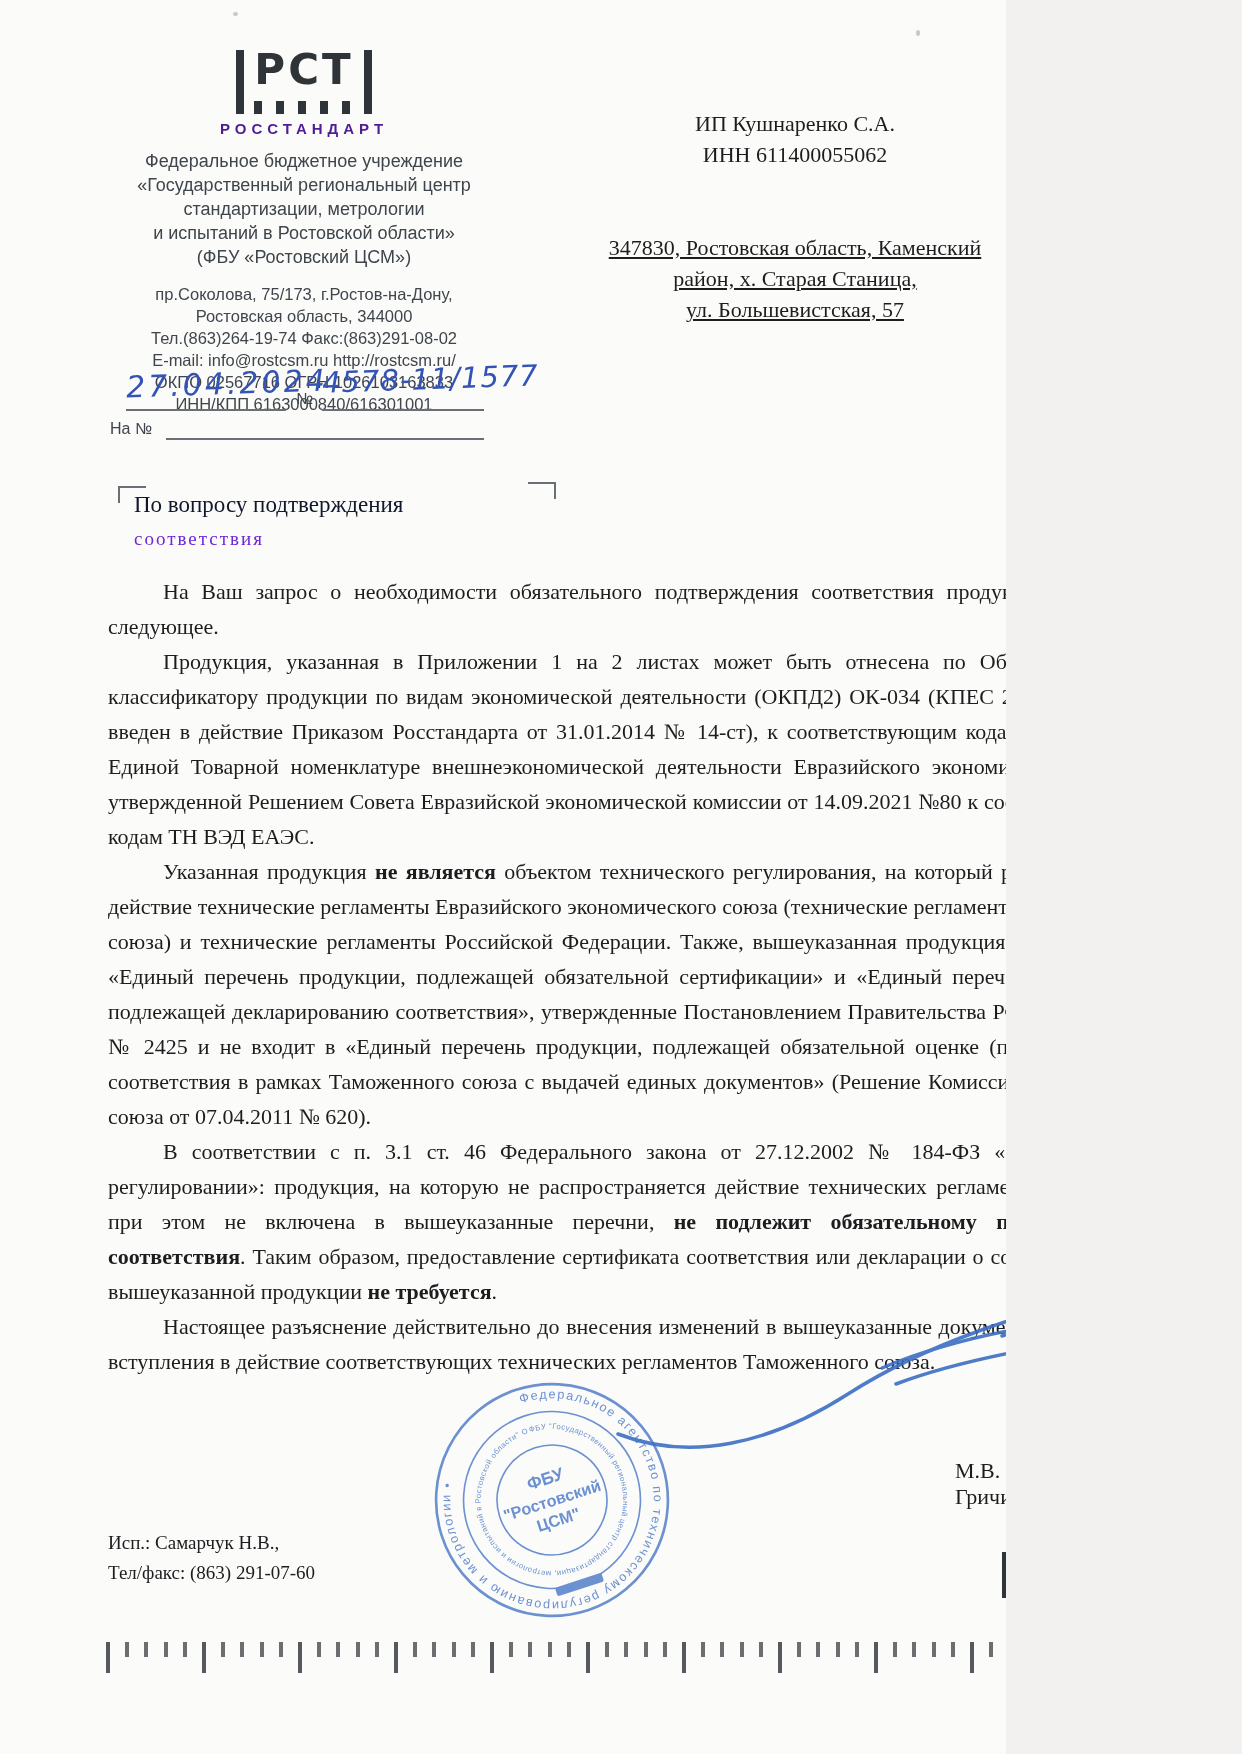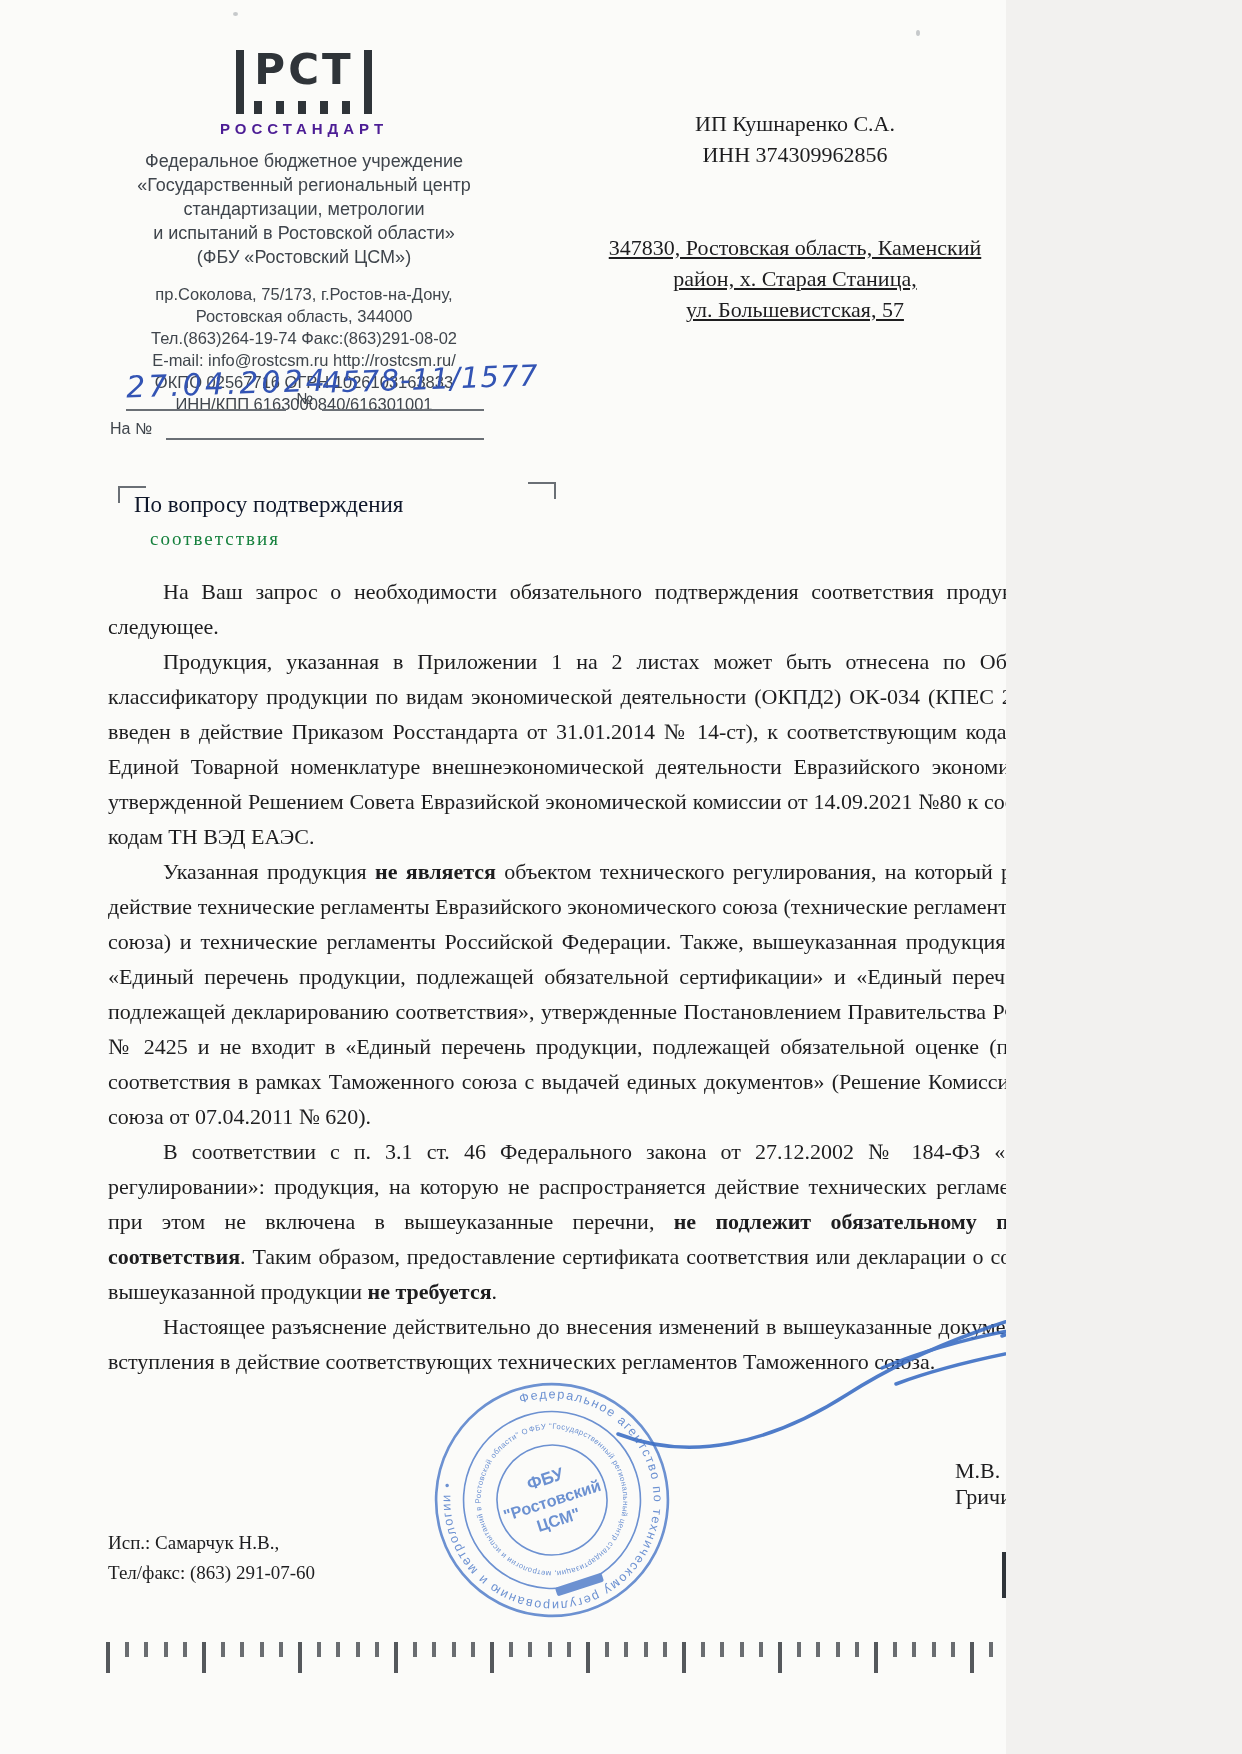--- a/index.html
+++ b/index.html
@@ -58,21 +58,21 @@
     font-size:16px;color:#3f454c;
   }
   .small-label.no-label{left:296px;top:390px;}
   .small-label.ref-label{left:110px;top:420px;}
   
   .bracket{position:absolute;width:26px;height:15px;}
   .bracket.tl{left:118px;top:486px;border-top:2px solid #6a6f75;border-left:2px solid #6a6f75;}
   .bracket.tr{left:528px;top:482px;border-top:2px solid #6a6f75;border-right:2px solid #6a6f75;}
   
   .subject1{position:absolute;left:134px;top:492px;font-size:23px;color:#0f172a;}
-  .subject2{position:absolute;left:134px;top:528px;font-size:19px;letter-spacing:2px;color:#15803d;margin-left:16px;}
+  .subject2{position:absolute;left:134px;top:528px;font-size:19px;letter-spacing:2px;color:#6d28d9;}
   
   .recipient{
     position:absolute;left:560px;top:108px;width:470px;
     text-align:center;font-size:22px;line-height:31px;
   }
   .recipient .addr{margin-top:62px;text-decoration:underline;}
   
   .body-text{
     position:absolute;left:108px;top:574px;width:1046px;
     font-size:22px;line-height:35px;text-align:justify;
@@ -152,21 +152,21 @@
   <div class="small-label ref-label">На №</div>
   <div class="rule ref-rule"></div>
 
   <div class="bracket tl"></div>
   <div class="bracket tr"></div>
   <div class="subject1">По вопросу подтверждения</div>
   <div class="subject2">соответствия</div>
 
   <div class="recipient">
     <div>ИП Кушнаренко С.А.</div>
-    <div>ИНН 374309962856</div>
+    <div>ИНН 611400055062</div>
     <div class="addr">
       <div>347830, Ростовская область, Каменский</div>
       <div>район, х. Старая Станица,</div>
       <div>ул. Большевистская, 57</div>
     </div>
   </div>
 
   <div class="body-text">
     <p>На Ваш запрос о необходимости обязательного подтверждения соответствия продукции сообщаем следующее.</p>
     <p>Продукция, указанная в Приложении 1 на 2 листах может быть отнесена по Общероссийскому классификатору продукции по видам экономической деятельности (ОКПД2) ОК-034 (КПЕС 2008) (принят и введен в действие Приказом Росстандарта от 31.01.2014 № 14-ст), к соответствующим кодам ОКПД2 и по Единой Товарной номенклатуре внешнеэкономической деятельности Евразийского экономического союза, утвержденной Решением Совета Евразийской экономической комиссии от 14.09.2021 №80 к соответствующим кодам ТН ВЭД ЕАЭС.</p>

